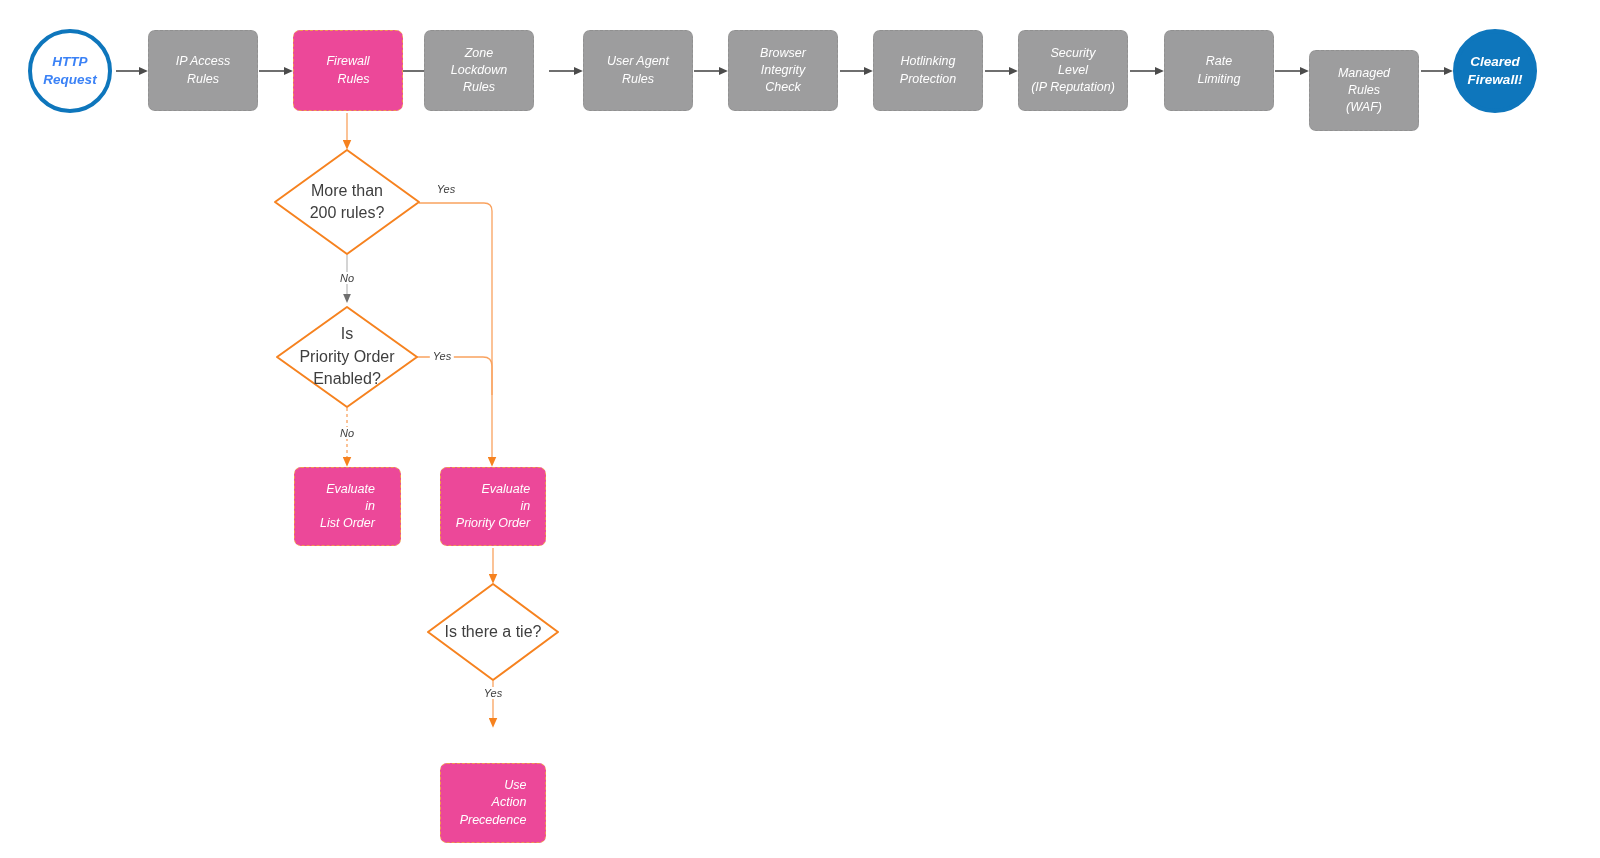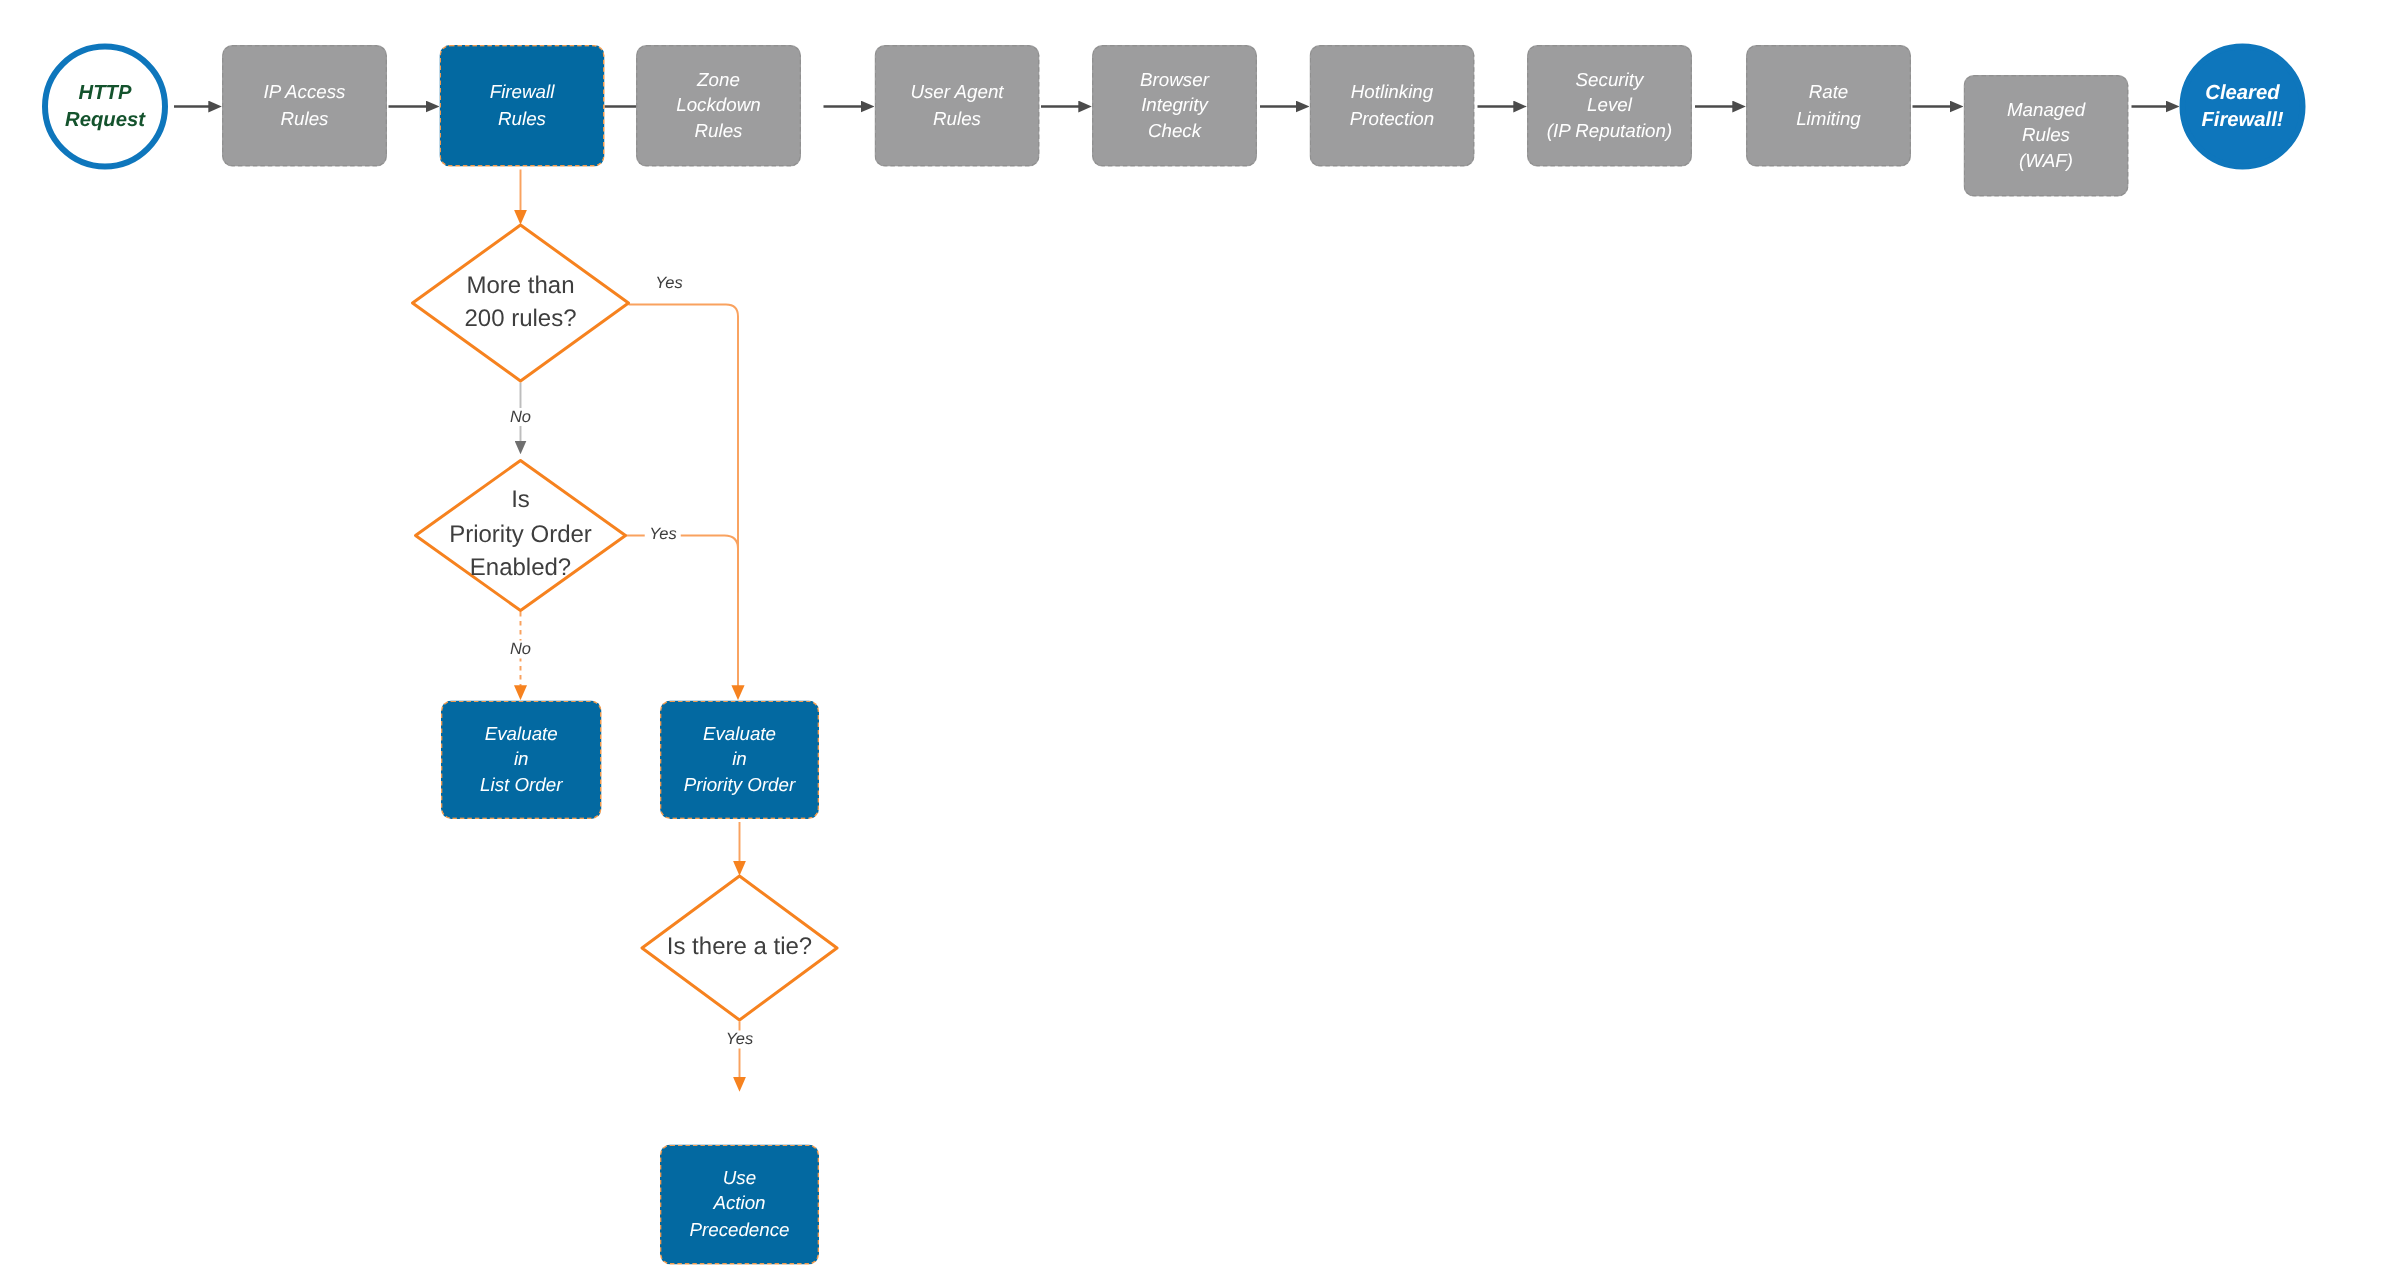--- a/index.html
+++ b/index.html
@@ -9,26 +9,26 @@
   }
   .node{
     position:absolute;display:flex;align-items:center;justify-content:center;
     text-align:center;white-space:pre-line;box-sizing:border-box;
   }
   .box{
     width:110px;height:81px;border-radius:7px;font-style:italic;
     color:#ffffff;font-size:12.5px;line-height:1.38;
   }
   .box.gray{background:#9d9d9e;border:1px dashed #909090;}
-  .box.orange{background:#0369a1;border:1px dashed #ef9a4e;}
+  .box.orange{background:#ec4899;border:1px dashed #ef9a4e;text-align:right;}
   .circle{
     width:84px;height:84px;border-radius:50%;font-weight:bold;font-style:italic;
     font-size:13.5px;line-height:1.35;
   }
-  .circle.start{background:#ffffff;border:4px solid #0e76bc;color:#14532d;}
+  .circle.start{background:#ffffff;border:4px solid #0e76bc;color:#3b82f6;}
   .circle.end{background:#0e76bc;border:4px solid #0e76bc;color:#ffffff;}
   .diamond-label{
     position:absolute;display:flex;align-items:center;justify-content:center;
     text-align:center;white-space:pre-line;font-size:16px;color:#3e3e3e;line-height:1.4;
   }
   .edge-label{
     position:absolute;transform:translate(-50%,-50%);
     font-style:italic;font-size:11px;color:#3e3e3e;background:#ffffff;padding:0 3px;
   }
   svg.wires{position:absolute;left:0;top:0;}

